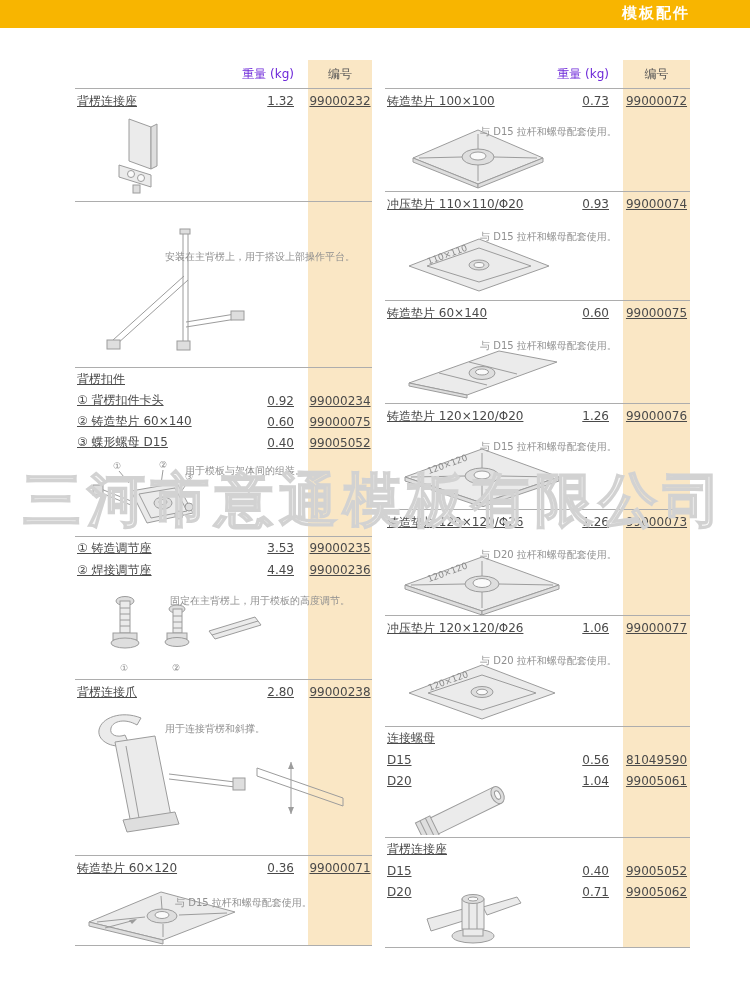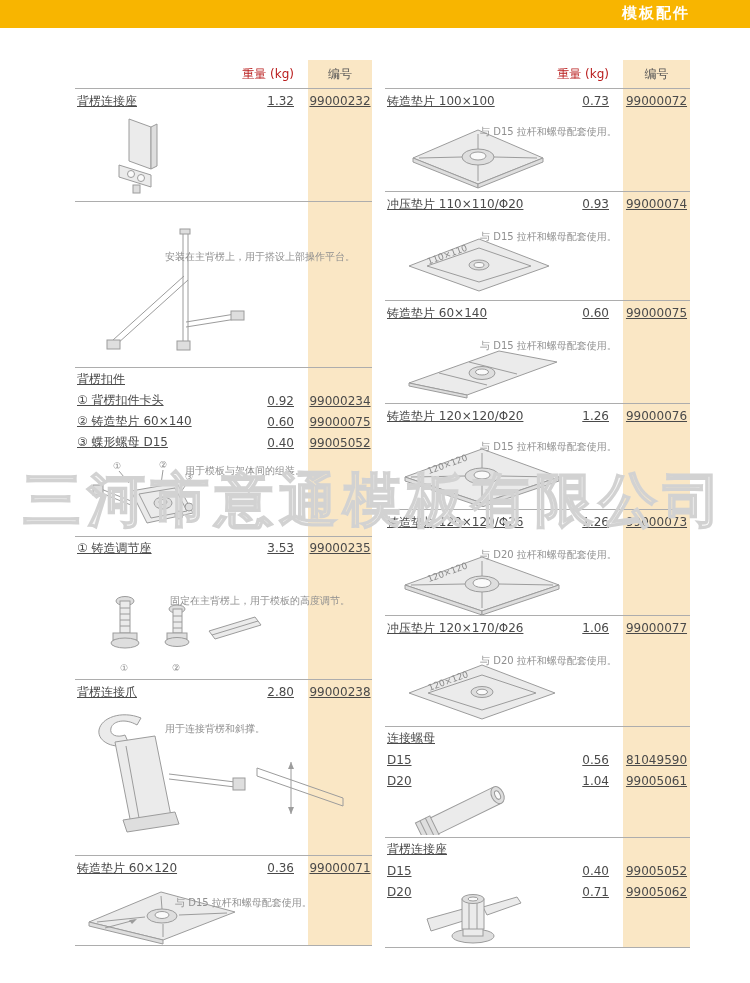--- a/index.html
+++ b/index.html
@@ -16,21 +16,21 @@
   .col-right .strip{right:0;width:67px;}
   .hd,.row,.sub{display:grid;position:relative;align-items:center;font-size:12px;}
   .col-left .hd,.col-left .row,.col-left .sub{grid-template-columns:1fr 70px 64px;}
   .col-right .hd,.col-right .row,.col-right .sub{grid-template-columns:1fr 70px 67px;}
   .hd{height:28px;}
   .row{height:24px;}
   .sub{height:21px;}
   .nm{padding-left:2px;white-space:nowrap;}
   .wt{text-align:right;padding-right:14px;}
   .cd{text-align:center;}
-  .hd .wt{color:#b91c1c;}
+  .hd .wt{color:#6d28d9;}
   .hd .cd{color:#555;}
   .blk{position:relative;border-top:1px solid #adadad;text-decoration:underline;}
   .colend{position:absolute;left:0;right:0;bottom:0;height:0;border-top:1px solid #adadad;}
   .note{position:absolute;font-size:10px;color:#8f8f8f;z-index:2;white-space:nowrap;margin-top:8px;}
   .art{position:absolute;z-index:1;}
   .art .f{fill:#ebebeb;stroke:#9c9c9c;stroke-width:1;}
   .art .f2{fill:#dedede;stroke:#9c9c9c;stroke-width:1;}
   .art .l{fill:none;stroke:#9c9c9c;stroke-width:1;}
   .art .hole{fill:#fafafa;stroke:#9c9c9c;stroke-width:1;}
   .art text{fill:#8a8a8a;font-size:9px;}
@@ -129,20 +129,25 @@
         <circle class="f2" cx="88" cy="57" r="4"></circle>
           <circle class="f2" cx="98" cy="49" r="4"></circle>
       </svg>
     </div>
 
     <div class="blk" style="height:142px">
       <div class="sub" style="height:22px">
         <span class="nm">① 铸造调节座</span>
         <span class="wt">3.53</span>
         <span class="cd">99000235</span>
+      </div>
+      <div class="sub" style="height:22px">
+        <span class="nm">② 焊接调节座</span>
+        <span class="wt">4.49</span>
+        <span class="cd">99000236</span>
       </div>
       <span class="note" style="left:95px;top:49px">固定在主背楞上，用于模板的高度调节。</span>
       <svg class="art" style="left:16px;top:56px" width="180" height="84" viewBox="0 0 180 84">
         <ellipse class="f2" cx="34" cy="8" rx="9" ry="4.5"></ellipse>
         <rect class="f" x="29" y="8" width="10" height="32"></rect>
         <line class="l" x1="29" y1="15" x2="39" y2="15"></line>
           <line class="l" x1="29" y1="21" x2="39" y2="21"></line>
         <line class="l" x1="29" y1="27" x2="39" y2="27"></line>
           <line class="l" x1="29" y1="33" x2="39" y2="33"></line>
         <rect class="f2" x="22" y="40" width="24" height="7"></rect>
@@ -309,21 +314,21 @@
         <line class="l" x1="14" y1="33" x2="68" y2="32"></line>
           <line class="l" x1="102" y1="32" x2="156" y2="33"></line>
         <ellipse class="f2" cx="85" cy="32" rx="17" ry="8"></ellipse>
         <ellipse class="hole" cx="85" cy="31" rx="9" ry="4.5"></ellipse>
         <text transform="rotate(-20 46 23)" x="30" y="25">120×120</text>
       </svg>
     </div>
 
     <div class="blk" style="height:110px">
       <div class="row">
-        <span class="nm">冲压垫片 120×170/Φ26</span>
+        <span class="nm">冲压垫片 120×120/Φ26</span>
         <span class="wt">1.06</span>
         <span class="cd">99000077</span>
       </div>
       <span class="note" style="left:95px;top:30px">与 D20 拉杆和螺母配套使用。</span>
       <svg class="art" style="left:12px;top:44px" width="170" height="64" viewBox="0 0 170 64">
         <polygon class="f" stroke-linejoin="round" points="12,33 85,5 158,33 85,59"></polygon>
         <polygon class="l" stroke-linejoin="round" points="31,33 85,15 139,33 85,50"></polygon>
         <ellipse class="f2" cx="85" cy="32" rx="11" ry="5.5"></ellipse>
         <ellipse class="hole" cx="85" cy="32" rx="5.5" ry="2.8"></ellipse>
         <text transform="rotate(-20 46 24)" x="31" y="26">120×120</text>

